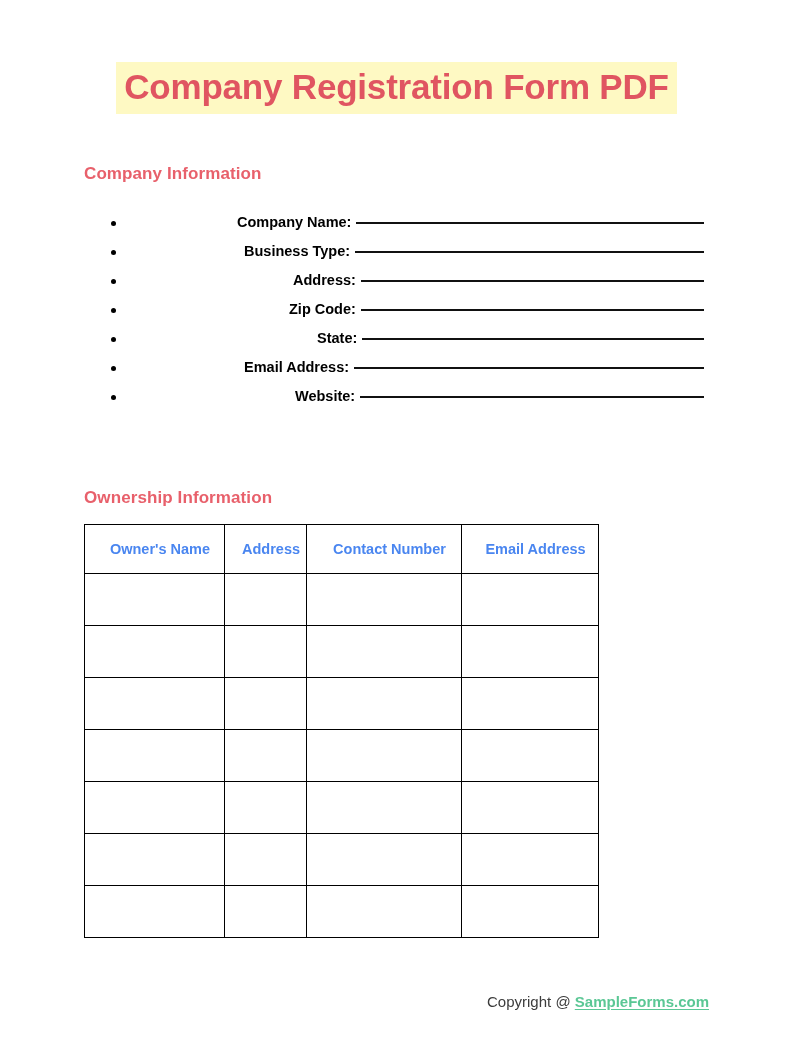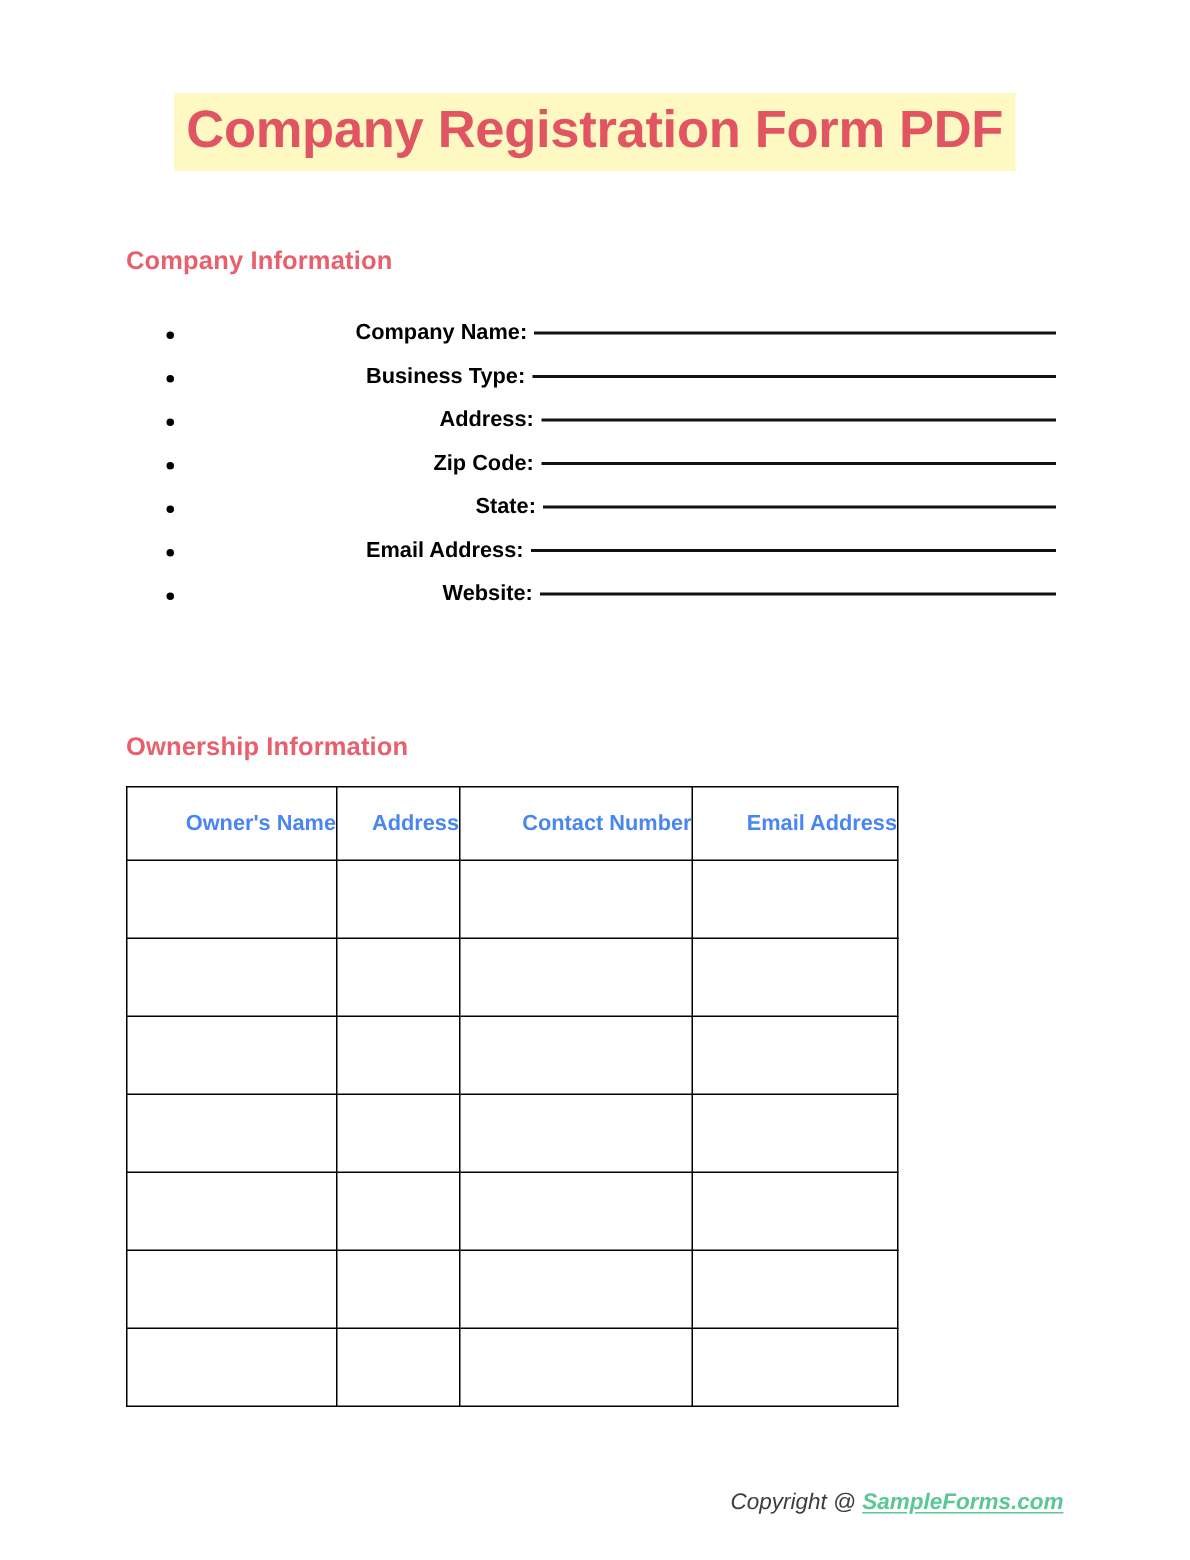--- a/index.html
+++ b/index.html
@@ -109,21 +109,21 @@
     width: 514px;
   }
   .owner-table th,
   .owner-table td {
     border: 1.3px solid #000000;
     padding: 0;
     vertical-align: middle;
   }
   .owner-table th {
     height: 48px;
-    text-align: right;
+    text-align: center;
     padding-left: 11px;
     color: #4a86f0;
     font-size: 14.5px;
     font-weight: bold;
     white-space: nowrap;
   }
   .owner-table td {
     height: 51px;
   }
   .col-owner   { width: 140px; }
@@ -132,21 +132,20 @@
   .col-email   { width: 137px; }
 
   
   .footer {
     position: absolute;
     right: 84px;
     top: 993px;
     font-size: 15px;
     color: #3c3c3c;
     white-space: nowrap;
-    font-style: italic;
   }
   .footer-brand {
     color: #5bc795;
     font-weight: bold;
     text-decoration: underline;
     text-underline-offset: 2px;
   }
 </style>
 </head>
 <body>

